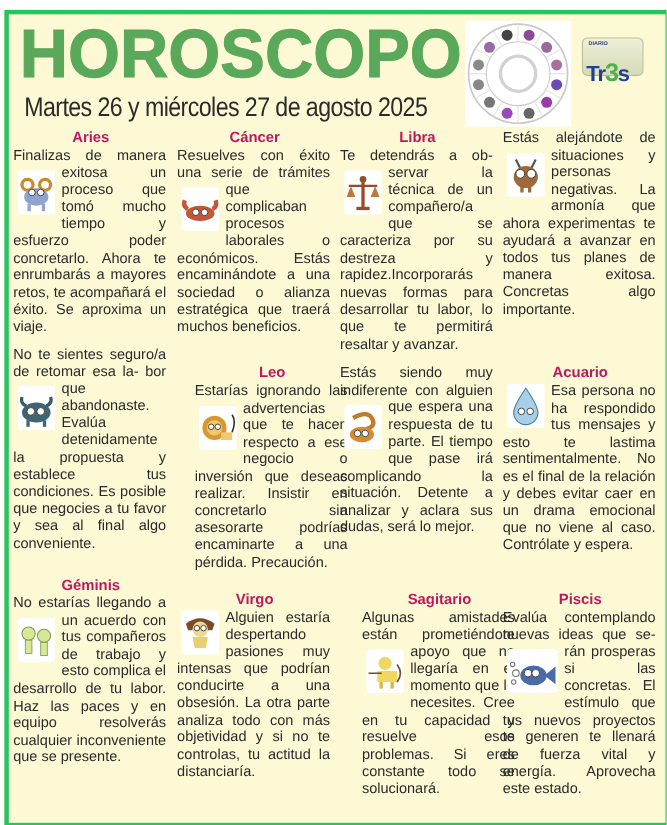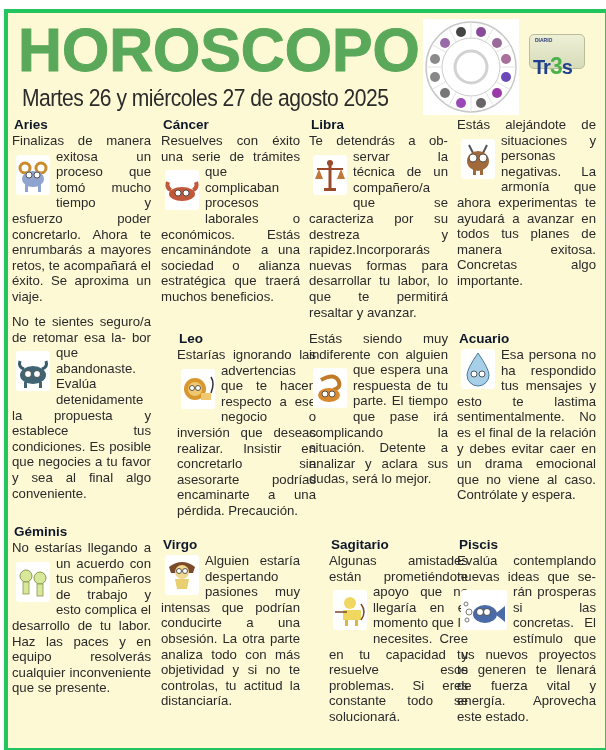--- a/index.html
+++ b/index.html
@@ -13,21 +13,21 @@
            -webkit-text-stroke: 1px #5aa85a; }
   .date { position: absolute; left: 14px; top: 71px; font-size: 24.5px; line-height: 28px;
           color: #2b2b2b; letter-spacing: -0.6px; transform: scaleX(0.86); transform-origin: left top; white-space: nowrap; }
   .wheel { position: absolute; left: 415px; top: 6px; width: 96px; height: 96px; background: #ffffff; }
   .logo { position: absolute; left: 521px; top: 21px; width: 54px; height: 33px; border-radius: 5px;
           background: linear-gradient(#eef0d6, #d6dbb8); border: 1px solid #b9bd9a; }
   .logo .small { position: absolute; left: 5px; top: 2px; font-size: 5px; color: #2a3b7a; font-weight: bold; }
   .logo .brand { position: absolute; left: 3px; top: 7px; font-size: 20px; font-weight: bold; color: #1f3f8f; letter-spacing: -1px; white-space: nowrap; margin-top: 11px; }
   .logo .brand .three { color: #4cb04c; font-size: 23px; }
   .sign { position: absolute; width: 139px; font-size: 13.2px; line-height: 15.6px; color: #2a2a2a; }
-  .sign h3 { margin: 0 0 0 2px; font-size: 13.5px; line-height: 16px; font-weight: bold; color: #0f172a; }
+  .sign h3 { margin: 0 0 0 2px; font-size: 13.5px; line-height: 16px; font-weight: bold; color: #be185d; text-align: center; }
   .sign p { margin: 0; text-align: justify; word-break: normal; hyphens: manual; }
   .sign .ic { float: left; width: 34px; height: 40px; margin: 6px 6px 2px 4px; background: #ffffff; border-radius: 3px; }
   .sign .ic svg { width: 34px; height: 40px; display: block; }
 </style>
 </head>
 <body>
 
 <div class="panel">
   <div class="title">HOROSCOPO</div>
   <div class="date">Martes 26 y miércoles 27 de agosto 2025</div>

